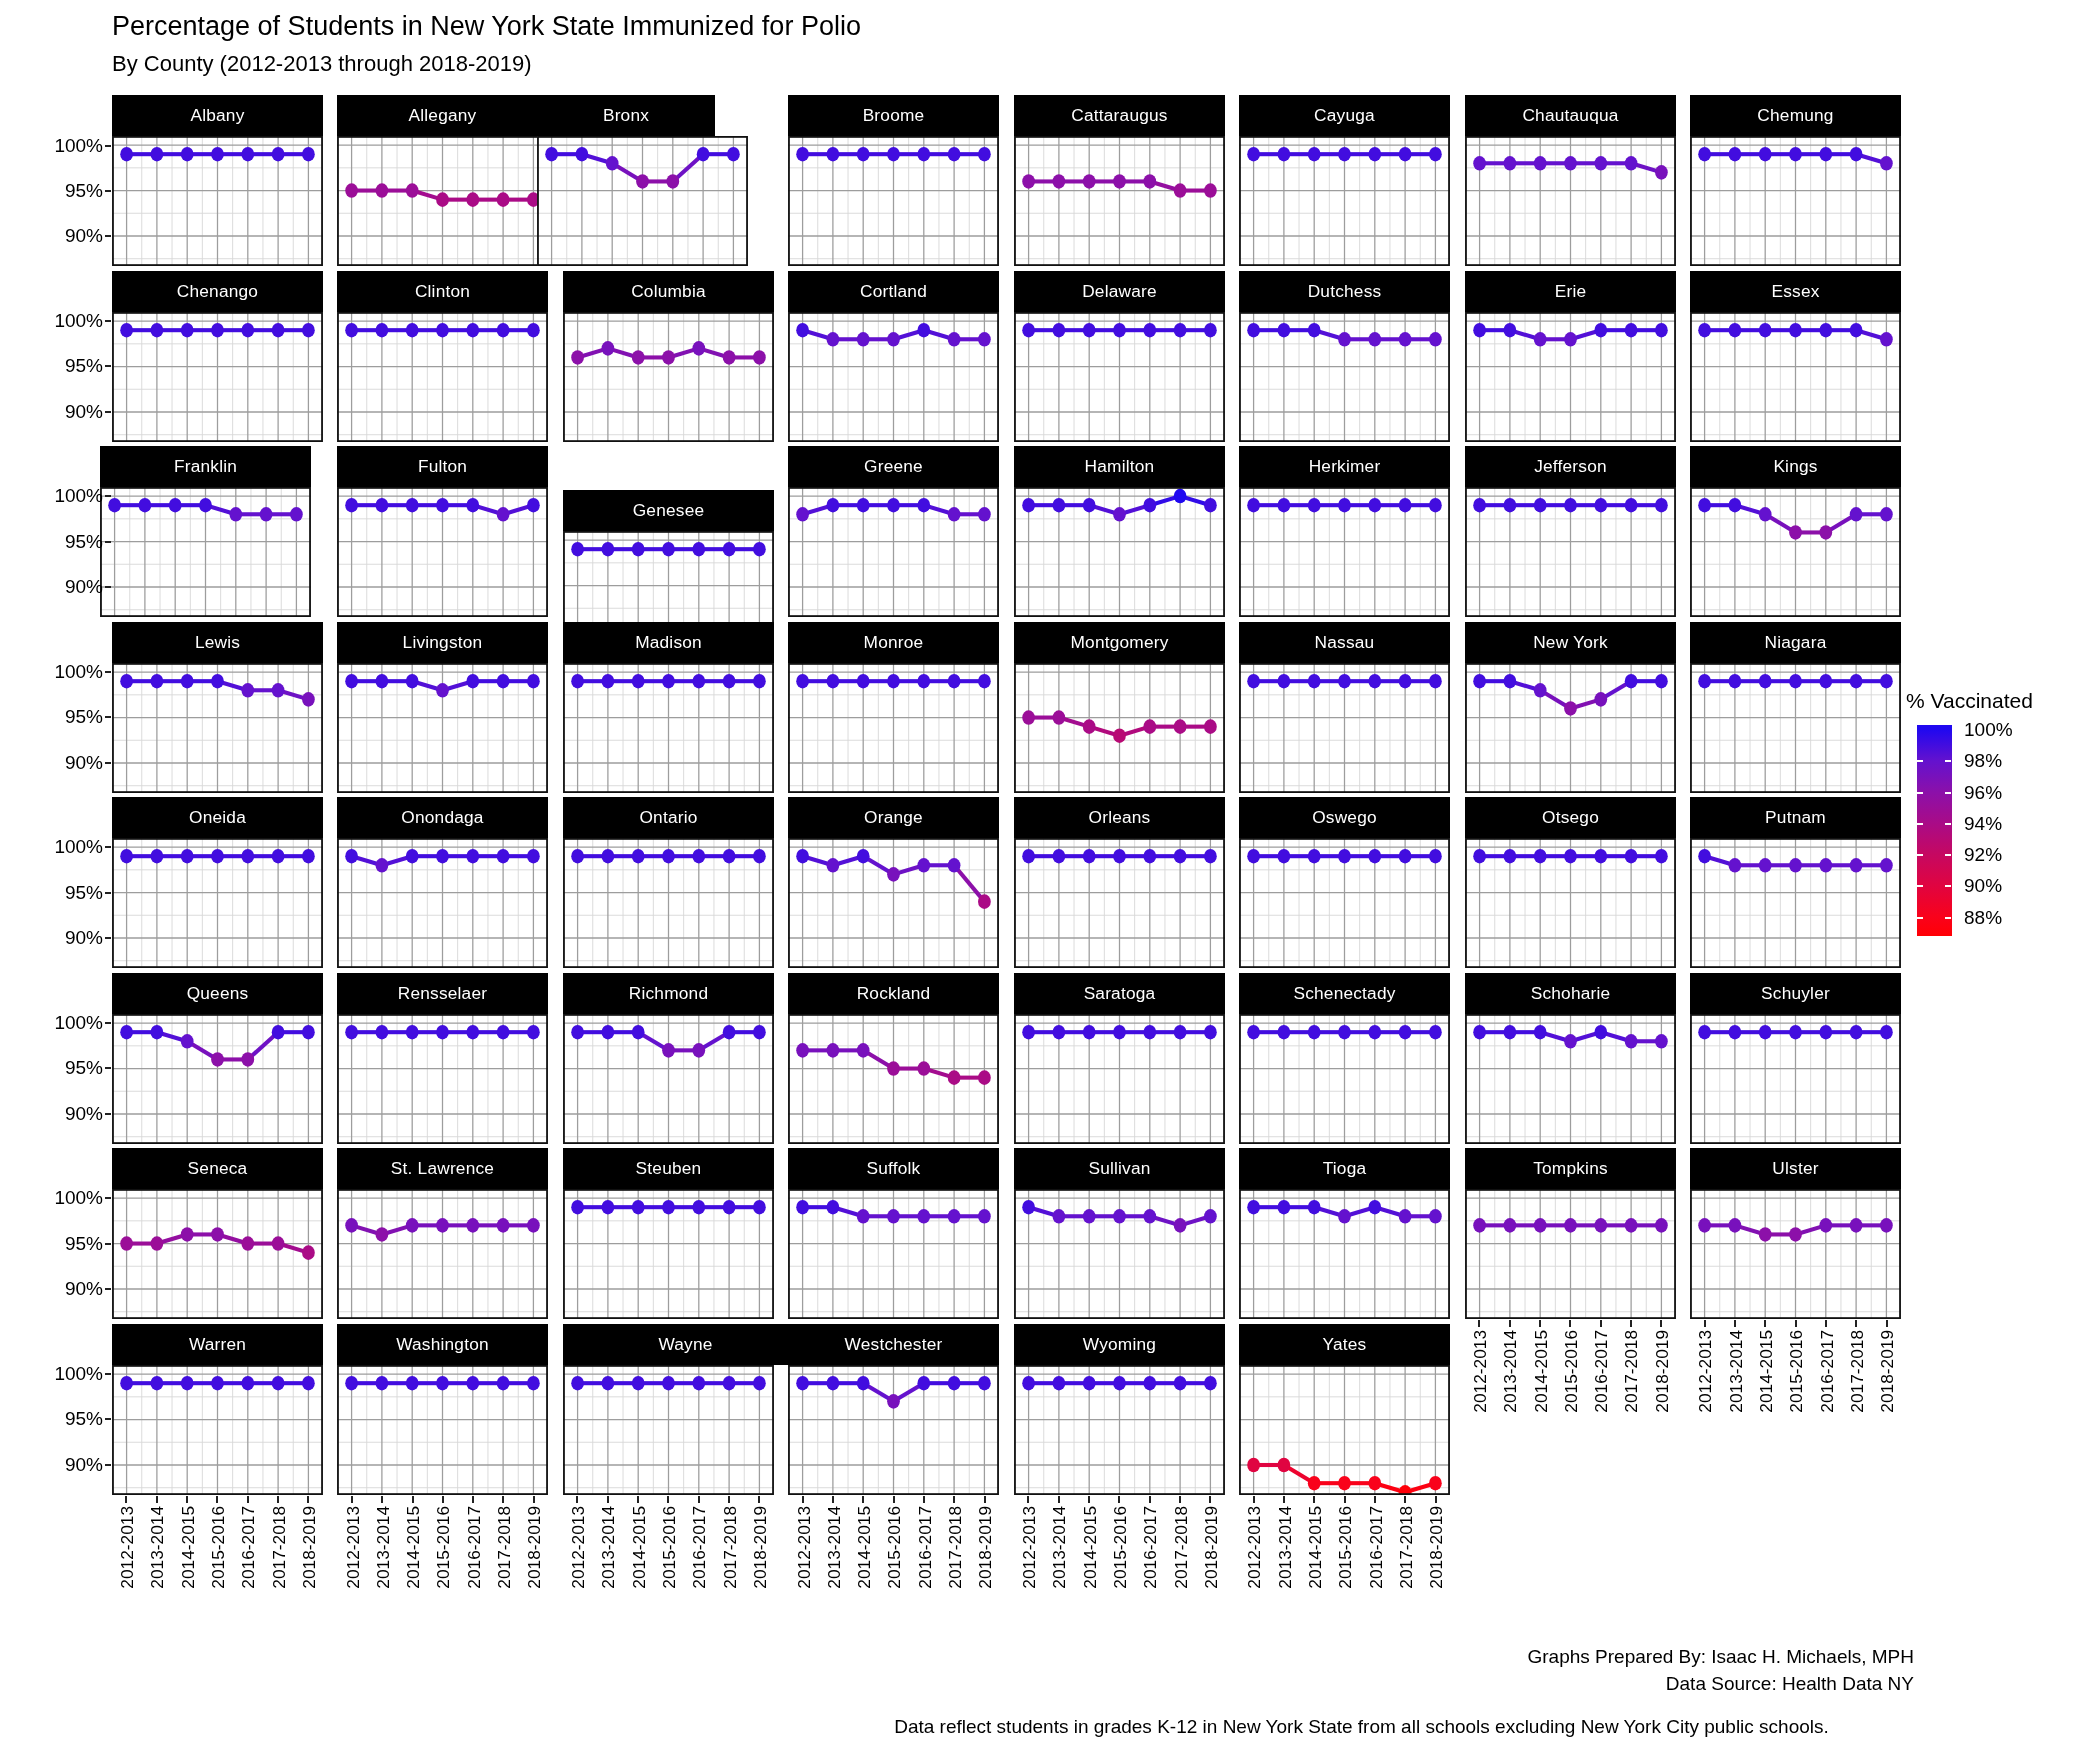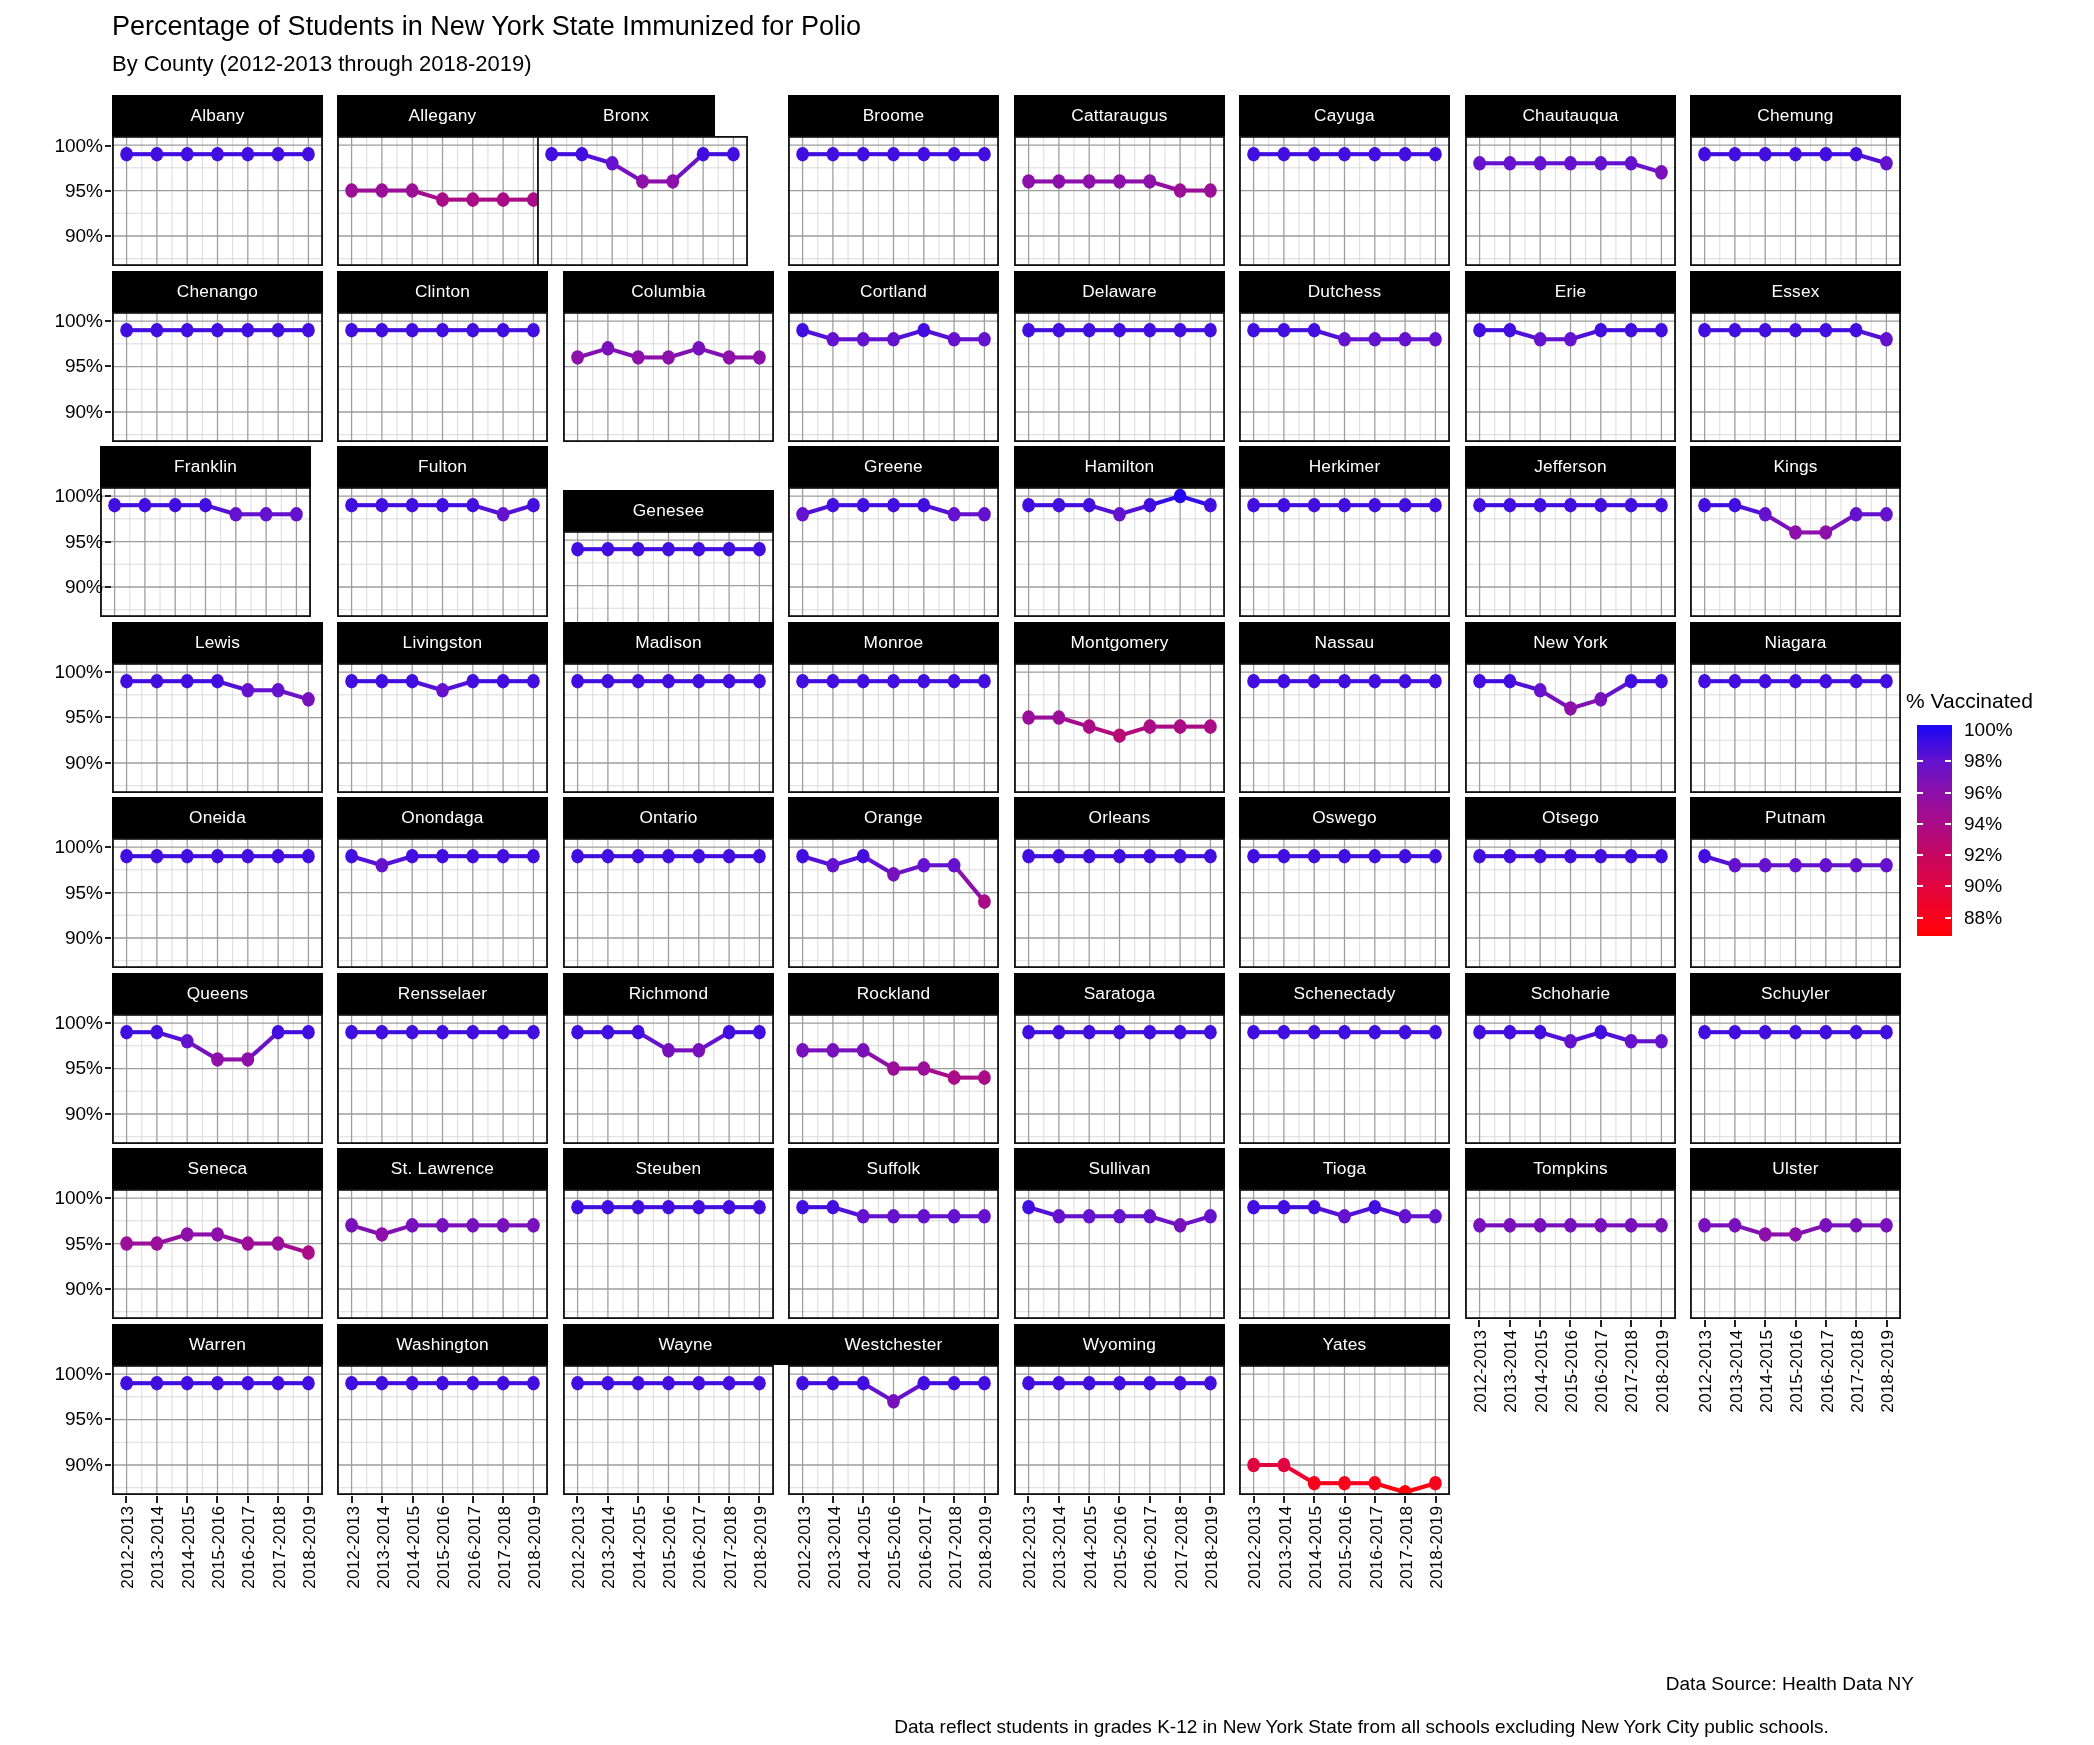--- a/index.html
+++ b/index.html
@@ -2568,16 +2568,17 @@
         <div class="legend-dash" style="left: 39px; top: 165px;"></div>
         <div class="legend-ticklab" style="top: 186px;">90%</div>
         <div class="legend-dash" style="left: 11px; top: 196px;"></div>
         <div class="legend-dash" style="left: 39px; top: 196px;"></div>
         <div class="legend-ticklab" style="top: 218px;">88%</div>
         <div class="legend-dash" style="left: 11px; top: 228px;"></div>
         <div class="legend-dash" style="left: 39px; top: 228px;"></div>
       </div>
   </div>
 
+  <div class="footer-right" style="top:1646px">Graphs Prepared By: Isaac H. Michaels, MPH</div>
   <div class="footer-right" style="top:1673px">Data Source: Health Data NY</div>
   <div class="footer-caption" style="top:1716px">Data reflect students in grades K-12 in New York State from all schools excluding New York City public schools.</div>
 </div>
 
 
 </body></html>

